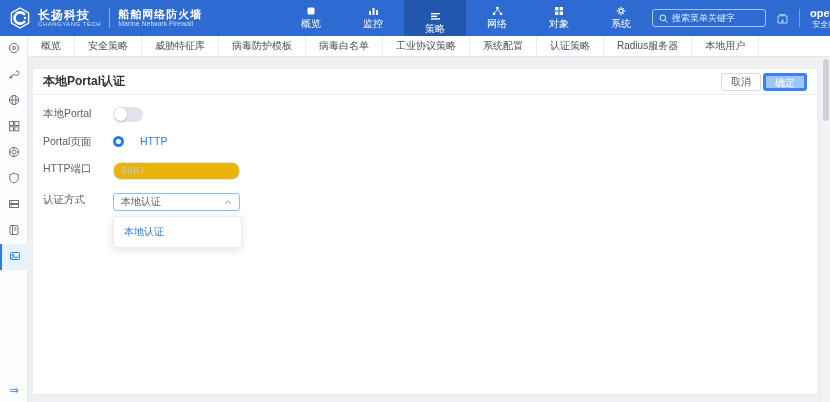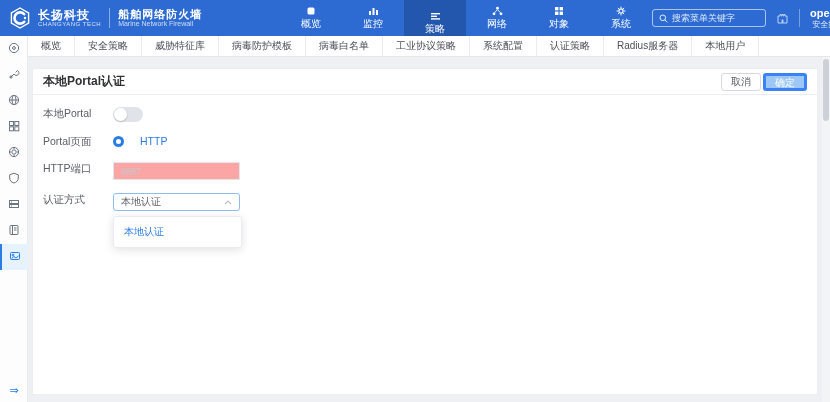--- a/index.html
+++ b/index.html
@@ -59,21 +59,21 @@
   .form-row { display:flex; align-items:flex-start; margin-bottom:13px; position:relative; }
   .form-label { width:70px; flex:0 0 70px; font-size:10.5px; color:#5a5e66; }
 
   .switch { width:30px; height:15px; border-radius:8px; background:#e0e4ea; position:relative; cursor:pointer; }
   .switch .knob { position:absolute; left:1px; top:1px; width:13px; height:13px; border-radius:50%; background:#fff; box-shadow:0 1px 2px rgba(0,0,0,.2); }
 
   .radio-wrap { display:flex; align-items:center; gap:16px; cursor:pointer; }
   .radio-dot { width:11px; height:11px; border-radius:50%; border:3.5px solid #2b7ce5; background:#fff; }
   .radio-text { font-size:10.5px; color:#2b7ce5; }
 
-  .text-input { width:127px; height:18px; background:#fca5a5; border:1px solid #e3e6ec; border-radius:0; font-size:10px; padding:0 7px; color:#606266; font-family:Liberation Serif, serif; }
+  .text-input { width:127px; height:18px; background:#eab308; border:1px solid #e3e6ec; border-radius:8px; font-size:10px; padding:0 7px; color:#606266; font-family:Liberation Mono, monospace; }
   .text-input::placeholder { color:#c3c8d0; }
 
   .select-box { width:127px; height:18px; background:#fff; border:1px solid #8fbcef; border-radius:3px; display:flex; align-items:center; padding:0 7px; cursor:pointer; position:relative; }
   .select-value { font-size:10px; color:#606266; flex:1; }
   .select-caret { display:flex; align-items:center; }
 
   .dropdown { position:absolute; left:70px; top:23px; width:129px; background:#fff; border:1px solid #e9ecf2; border-radius:3px; box-shadow:0 2px 10px rgba(0,0,0,.12); padding:4px 0; z-index:5; }
   .dd-option { font-size:10px; color:#5a5e66; padding:4px 10px; cursor:pointer; }
   .dd-option.selected { color:#2b7ce5; }
 

